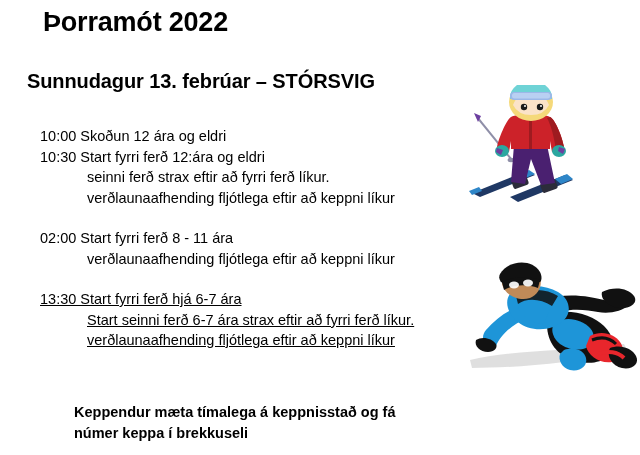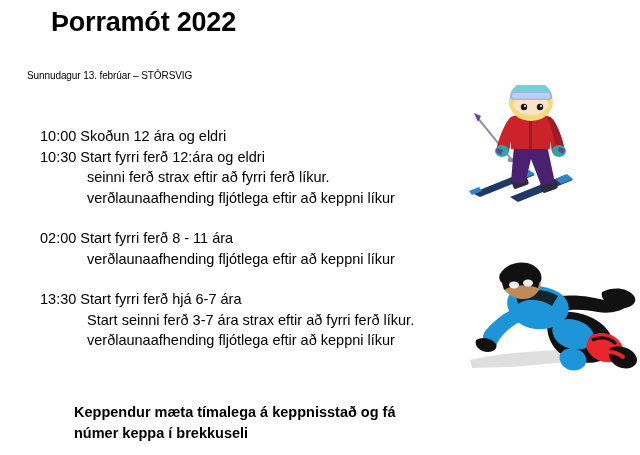--- a/index.html
+++ b/index.html
@@ -21,50 +21,50 @@
     position: absolute;
     left: 0; top: 0;
     width: 640px;
     height: 455px;
     background: #ffffff;
   }
 
   
   .title {
     position: absolute;
-    left: 51px;
+    left: 43px;
     top: 6px;
     font-size: 27px;
     font-weight: bold;
     letter-spacing: -0.2px;
     line-height: 1.2;
     white-space: nowrap;
   }
 
   .subtitle {
     position: absolute;
     left: 27px;
     top: 70px;
-    font-size: 10px;
-    font-weight: normal;
+    font-size: 20px;
+    font-weight: bold;
     letter-spacing: -0.1px;
     white-space: nowrap;
   }
 
   .schedule {
     position: absolute;
     left: 40px;
     top: 126px;
     width: 420px;
     font-size: 14.5px;
     line-height: 20.5px;
   }
 
   .block { margin-bottom: 20px; }
-  .block:last-child { margin-bottom: 0; }
+  .block:last-child { margin-bottom: 0; text-decoration: underline; }
 
   .line { white-space: nowrap; }
   .line.indent { padding-left: 47px; }
 
   .note {
     position: absolute;
     left: 74px;
     top: 402px;
     width: 420px;
     font-size: 14.5px;
@@ -95,21 +95,21 @@
         <div class="line">10:30 Start fyrri ferð 12:ára og eldri</div>
         <div class="line indent">seinni ferð strax eftir að fyrri ferð líkur.</div>
         <div class="line indent">verðlaunaafhending fljótlega eftir að keppni líkur</div>
       </div>
       <div class="block">
         <div class="line">02:00 Start fyrri ferð 8 - 11 ára</div>
         <div class="line indent">verðlaunaafhending fljótlega eftir að keppni líkur</div>
       </div>
       <div class="block">
         <div class="line">13:30 Start fyrri ferð hjá 6-7 ára</div>
-        <div class="line indent">Start seinni ferð 3-7 ára strax eftir að fyrri ferð líkur.</div>
+        <div class="line indent">Start seinni ferð 6-7 ára strax eftir að fyrri ferð líkur.</div>
         <div class="line indent">verðlaunaafhending fljótlega eftir að keppni líkur</div>
       </div>
     </div>
 
   <div class="note" id="note-root">
       <div class="line">Keppendur mæta tímalega á keppnisstað og fá</div>
       <div class="line">númer keppa í brekkuseli</div>
     </div>
 
   <div class="art" id="skier-art">

